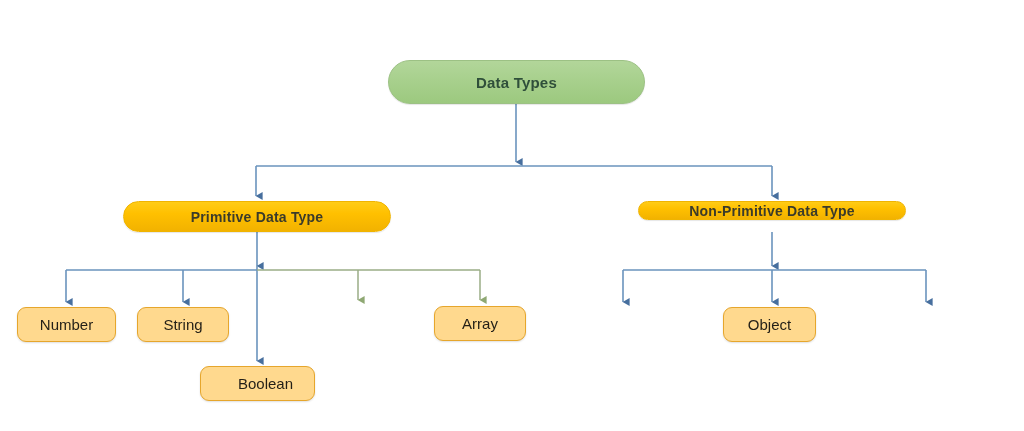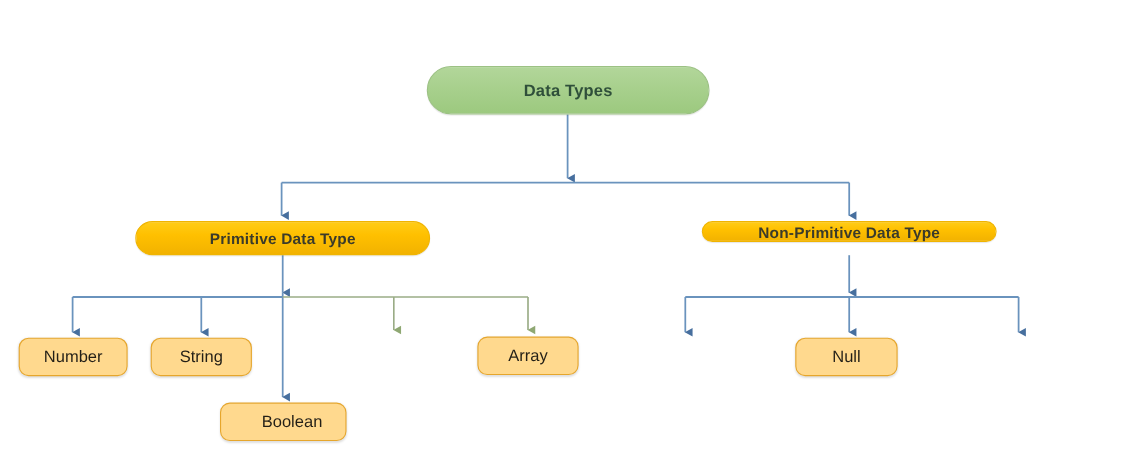--- a/index.html
+++ b/index.html
@@ -119,17 +119,17 @@
     <span class="lbl">Boolean</span>
   </div>
 
 
   <div class="node n-leaf" style="left:434px;top:306px;width:92px;height:35px;">
     <span class="lbl">Array</span>
   </div>
 
 
   <div class="node n-leaf" style="left:723px;top:307px;width:93px;height:35px;">
-    <span class="lbl">Null</span>
+    <span class="lbl">Object</span>
   </div>
 
 
 </div>
 
 </body></html>

